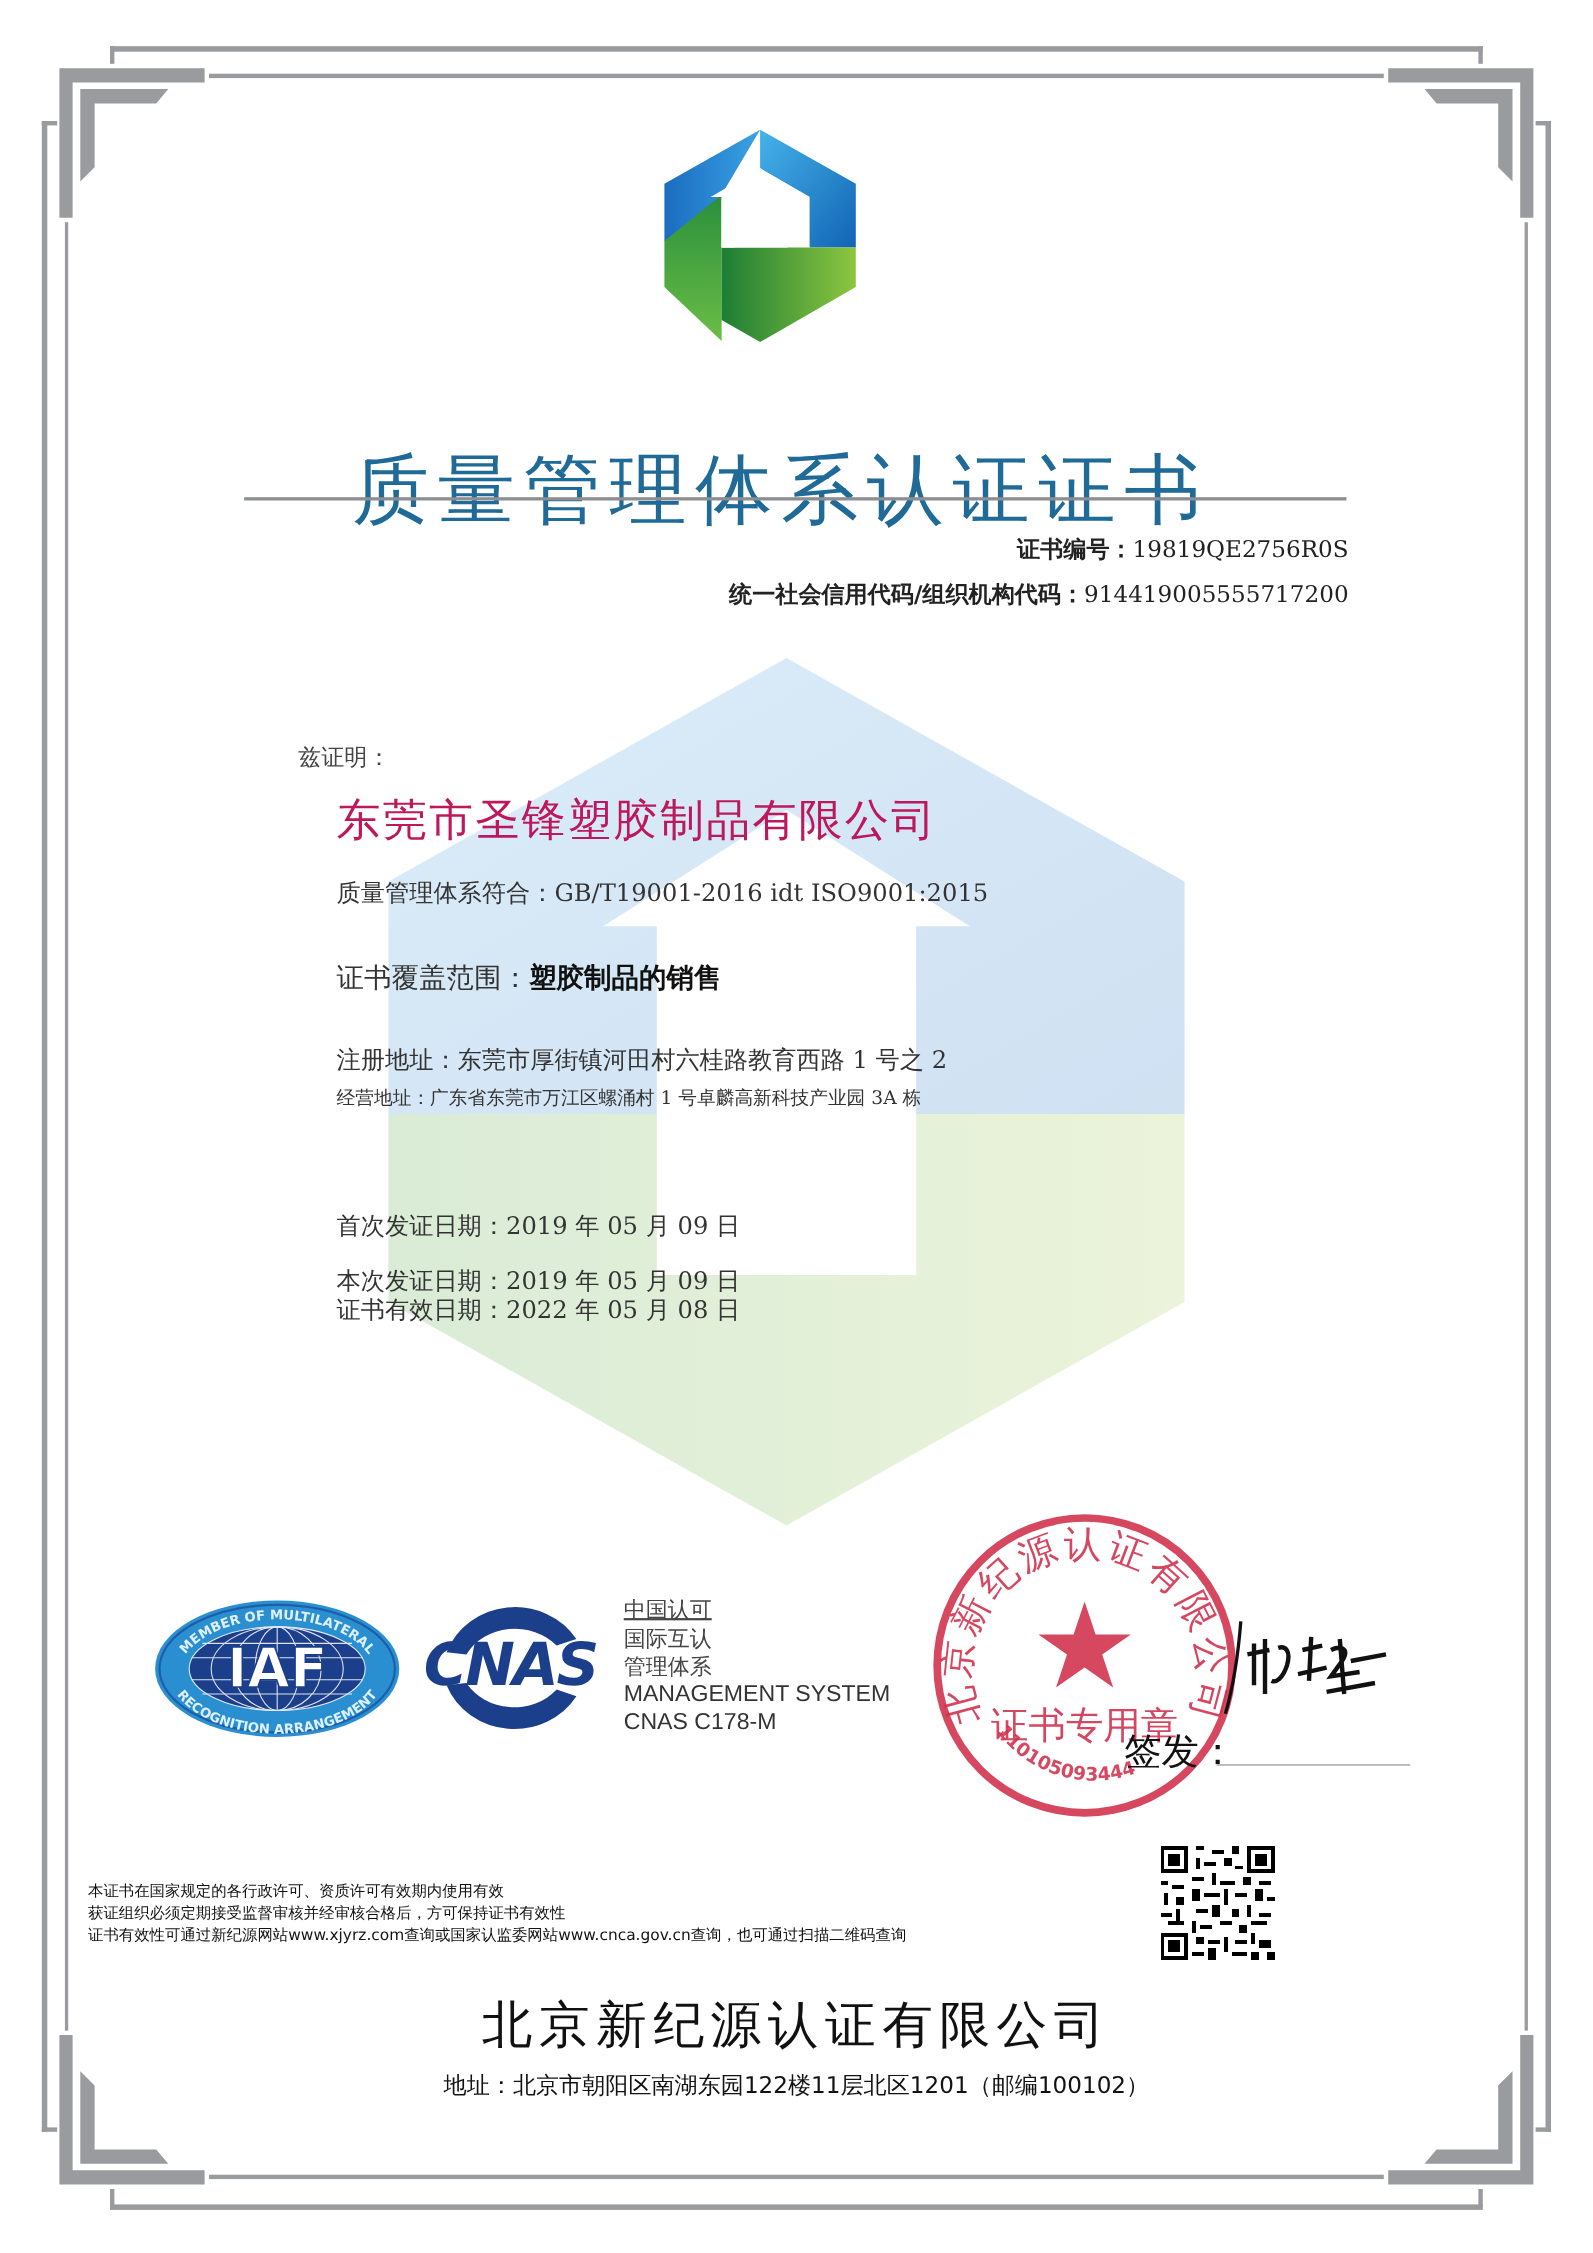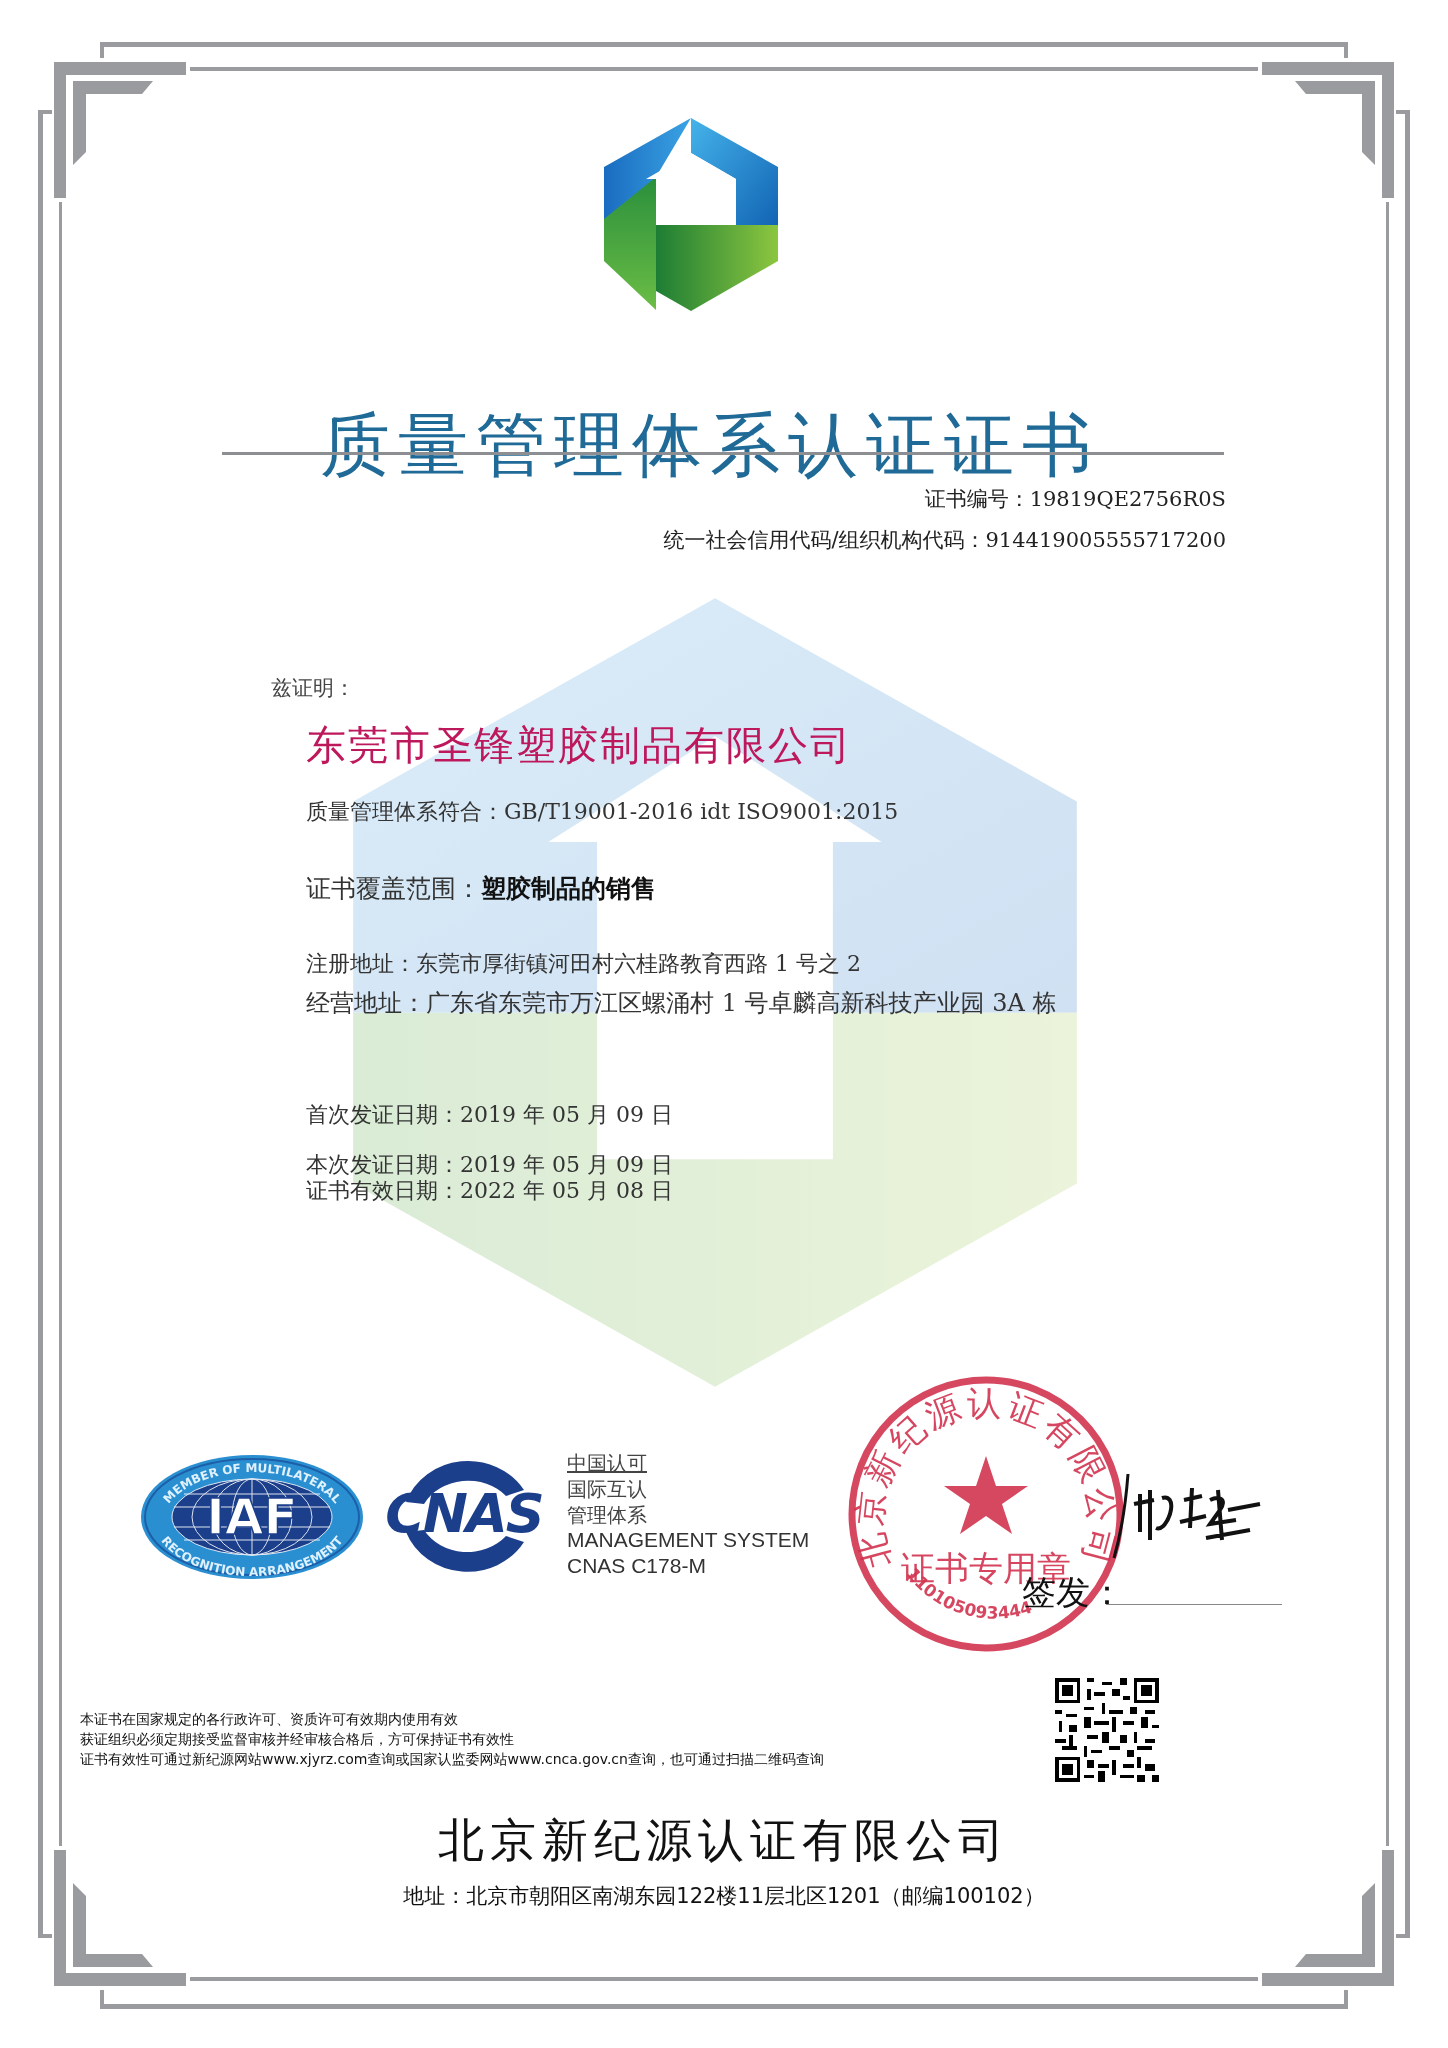--- a/index.html
+++ b/index.html
@@ -23,30 +23,30 @@
     font-family: "DejaVu Sans", "Liberation Sans", sans-serif;
     font-size: 70px; letter-spacing: 8px; color: #1f6a96; font-weight: normal;
     white-space: nowrap;
   }
   #title-rule { position: absolute; left: 222px; top: 452px; width: 1002px; height: 3px; background: #8c8e91; }
 
   .meta-line {
     position: absolute; right: 222px; font-size: 21px; color: #222; white-space: nowrap;
     font-family: "DejaVu Serif", "Liberation Serif", serif;
   }
-  .meta-line .lbl { font-family: "DejaVu Sans", "Liberation Sans", sans-serif; font-weight: normal; }
+  .meta-line .lbl { font-family: "DejaVu Sans", "Liberation Sans", sans-serif; font-weight: bold; }
 
   .body-text { position: absolute; left: 306px; white-space: nowrap; color: #333; }
   #hereby { left: 271px; top: 674px; font-size: 21px; color: #444; }
   #company { top: 718px; font-size: 40px; color: #be185d; font-family: "DejaVu Sans", "Liberation Sans", sans-serif; letter-spacing: 2px; }
   #standard { top: 797px; font-size: 22px; }
   #scope { top: 872px; font-size: 25px; }
   #scope .val { font-weight: bold; color: #111; font-family: "DejaVu Sans", "Liberation Sans", sans-serif; }
   #reg-addr { top: 949px; font-size: 22px; }
-  #op-addr { top: 987px; font-size: 24px; }
+  #op-addr { top: 987px; font-size: 17px; }
   #date1 { top: 1100px; font-size: 22px; }
   #date2 { top: 1138px; font-size: 22px; margin-top: 12px; }
   #date3 { top: 1176px; font-size: 22px; }
 
   
   #iaf { position: absolute; left: 140px; top: 1454px; width: 224px; height: 126px; }
   
   #cnas { position: absolute; left: 372px; top: 1446px; width: 184px; height: 138px; }
   .cnas-text { position: absolute; left: 567px; font-size: 20px; color: #444; white-space: nowrap; font-family: "DejaVu Sans", "Liberation Sans", sans-serif; }
   .cnas-en { font-size: 21px; font-family: "Liberation Sans", "DejaVu Sans", sans-serif; color: #333; }

